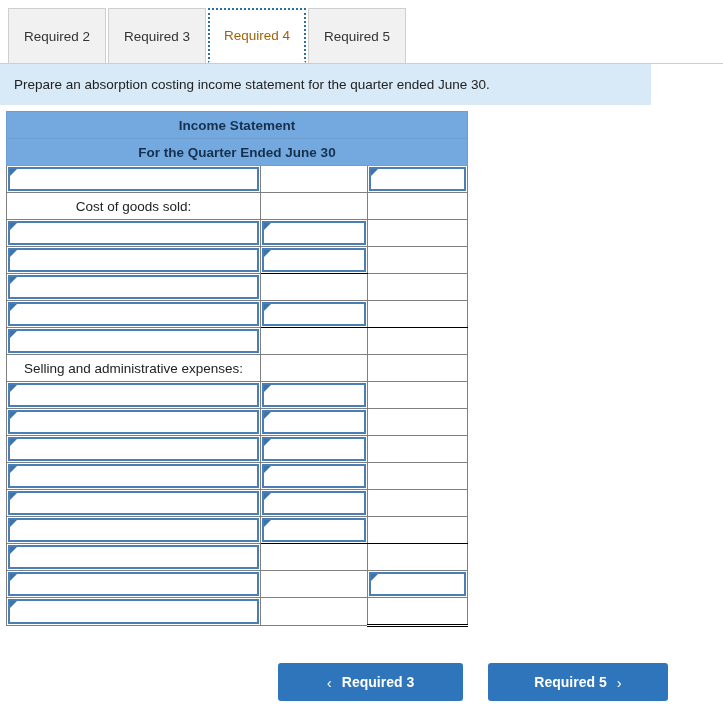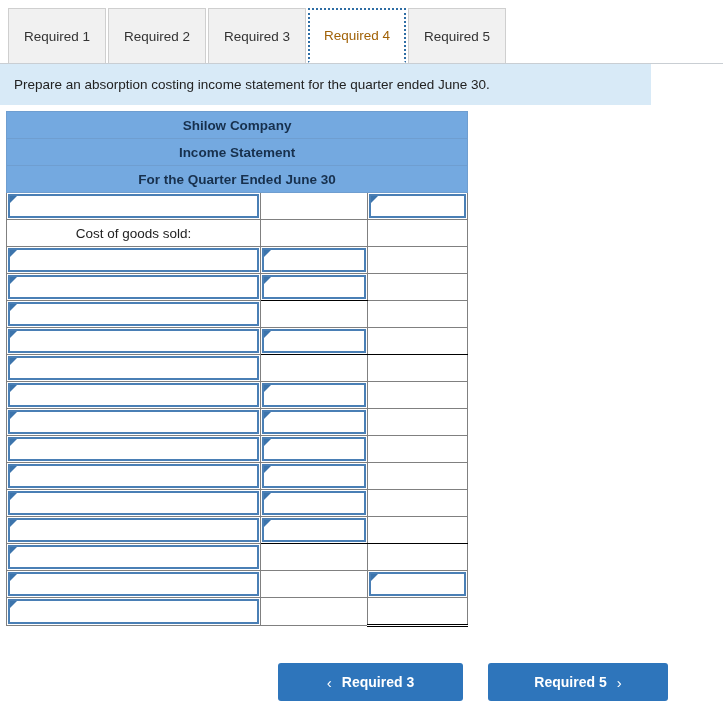--- a/index.html
+++ b/index.html
@@ -169,23 +169,20 @@
   #prev-btn { left: 278px; width: 185px; }
   #next-btn { left: 488px; width: 180px; }
   .chev { font-size: 15px; font-weight: normal; }
 </style>
 </head>
 <body>
 
 <div class="tabstrip">
   <div class="tabs-row" id="tabs-row">
       <div class="tab">
-        <span>Required 1</span>
-      </div>
-      <div class="tab">
         <span>Required 2</span>
       </div>
       <div class="tab">
         <span>Required 3</span>
       </div>
       <div class="tab active">
         <span>Required 4</span>
       </div>
       <div class="tab">
         <span>Required 5</span>
@@ -198,23 +195,20 @@
 </div>
 
 <table class="sheet">
   <colgroup>
     <col class="col-a">
       <col class="col-b">
       <col class="col-c">
   </colgroup>
   <tbody id="sheet-body">
       <tr class="hdr">
-        <td colspan="3">Shilow Company</td>
-      </tr>
-      <tr class="hdr">
         <td colspan="3">Income Statement</td>
       </tr>
       <tr class="hdr">
         <td colspan="3">For the Quarter Ended June 30</td>
       </tr>
       <tr>
         <td class="cell">
           <div class="inp"></div>
         </td>
         <td class="cell"></td>
@@ -258,20 +252,25 @@
         </td>
         <td class="cell ul">
           <div class="inp"></div>
         </td>
         <td class="cell ul"></td>
       </tr>
       <tr>
         <td class="cell">
           <div class="inp"></div>
         </td>
+        <td class="cell"></td>
+        <td class="cell"></td>
+      </tr>
+      <tr>
+        <td class="cell lbl"><span>Selling and administrative expenses:</span></td>
         <td class="cell"></td>
         <td class="cell"></td>
       </tr>
       <tr>
         <td class="cell">
           <div class="inp"></div>
         </td>
         <td class="cell">
           <div class="inp"></div>
         </td>

